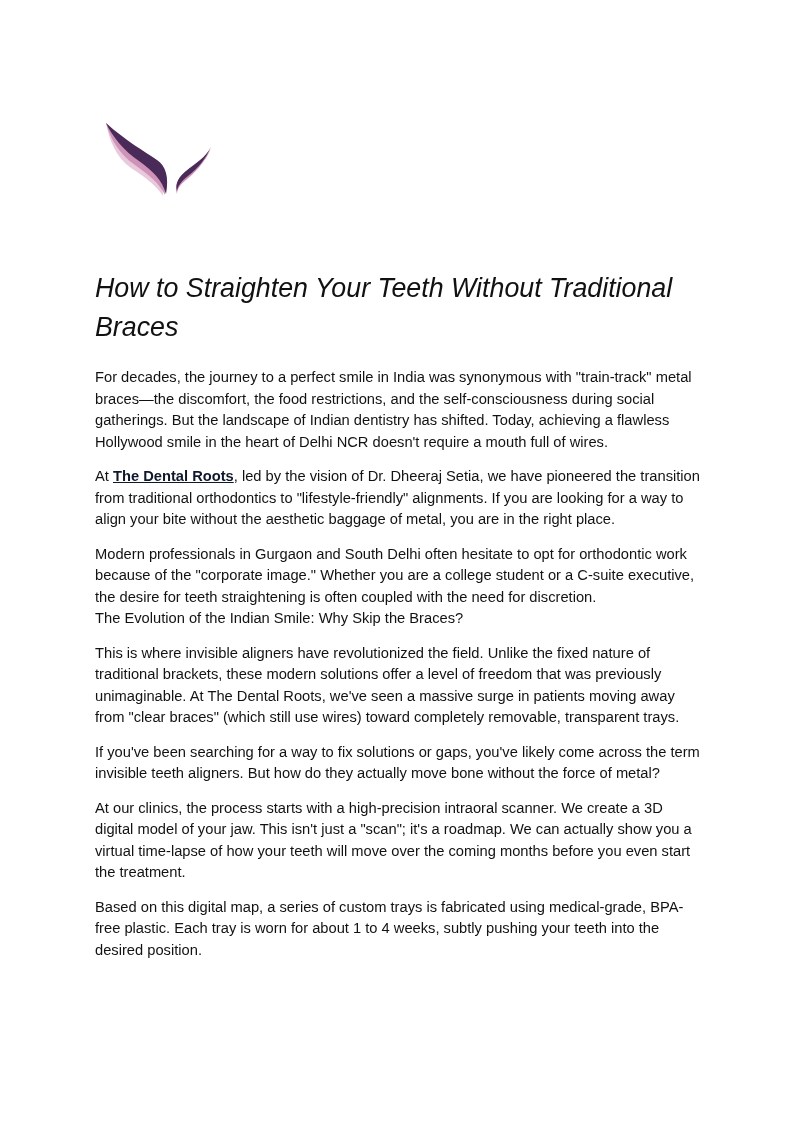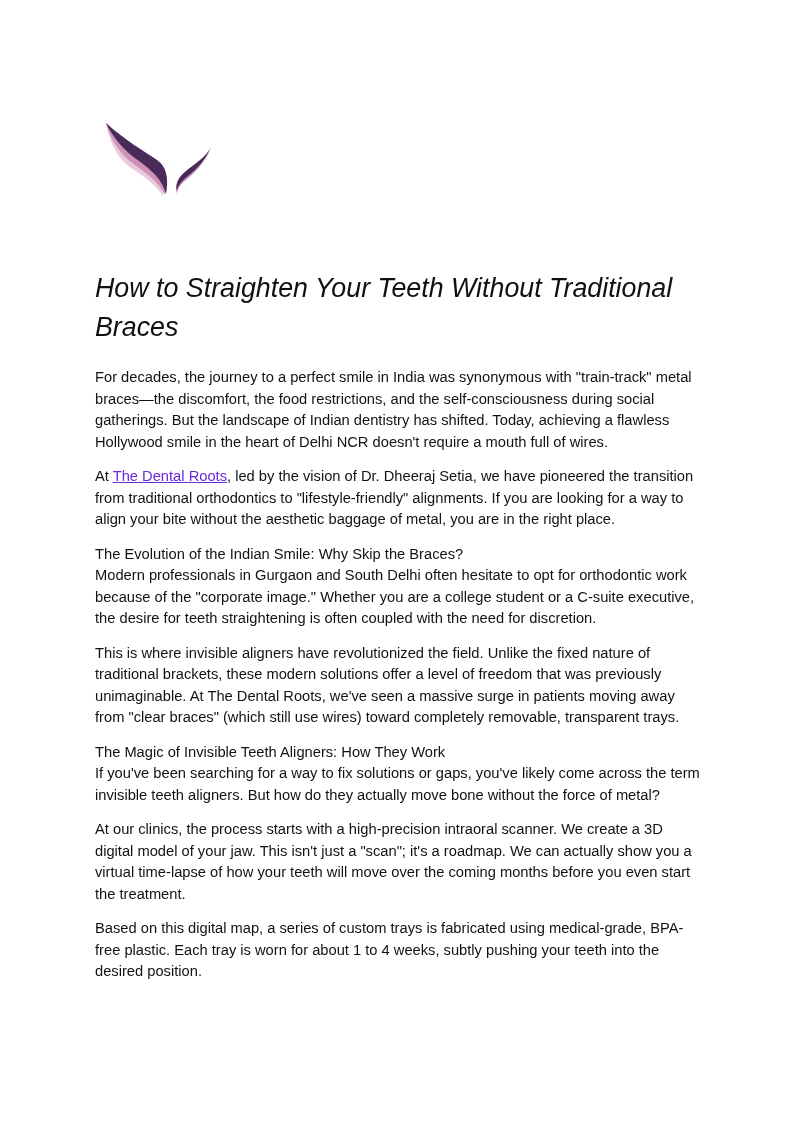--- a/index.html
+++ b/index.html
@@ -39,22 +39,22 @@
     max-width: 607px;
   }
   .para-first { margin-top: 20px; }
   .para, .block p {
     font-size: 14.7px;
     line-height: 21.5px;
     color: #121212;
   }
   .block p { margin: 0; }
   a.doclink {
-    color: #6d28d9;
-    font-weight: 400;
+    color: #0f172a;
+    font-weight: 700;
     text-decoration: underline;
     cursor: pointer;
   }
 </style>
 </head>
 <body>
 
 <div class="page">
 
   <div class="logo">
@@ -71,28 +71,27 @@
 
   <div class="content">
 
     <h1 class="title">How to Straighten Your Teeth Without Traditional Braces</h1>
 
     <p class="para para-first">For decades, the journey to a perfect smile in India was synonymous with "train-track" metal braces—the discomfort, the food restrictions, and the self-consciousness during social gatherings. But the landscape of Indian dentistry has shifted. Today, achieving a flawless Hollywood smile in the heart of Delhi NCR doesn't require a mouth full of wires.</p>
 
     <p class="para"><span>At </span><a href="#" class="doclink">The Dental Roots</a><span>, led by the vision of Dr. Dheeraj Setia, we have pioneered the transition from traditional orthodontics to "lifestyle-friendly" alignments. If you are looking for a way to align your bite without the aesthetic baggage of metal, you are in the right place.</span></p>
 
     <div class="block">
+      <p>Modern professionals in Gurgaon and South Delhi often hesitate to opt for orthodontic work because of the "corporate image." Whether you are a college student or a C-suite executive, the desire for teeth straightening is often coupled with the need for discretion.</p>
       <p>The Evolution of the Indian Smile: Why Skip the Braces?</p>
-      <p>Modern professionals in Gurgaon and South Delhi often hesitate to opt for orthodontic work because of the "corporate image." Whether you are a college student or a C-suite executive, the desire for teeth straightening is often coupled with the need for discretion.</p>
     </div>
 
     <p class="para">This is where invisible aligners have revolutionized the field. Unlike the fixed nature of traditional brackets, these modern solutions offer a level of freedom that was previously unimaginable. At The Dental Roots, we've seen a massive surge in patients moving away from "clear braces" (which still use wires) toward completely removable, transparent trays.</p>
 
     <div class="block">
-      <p>The Magic of Invisible Teeth Aligners: How They Work</p>
       <p>If you've been searching for a way to fix solutions or gaps, you've likely come across the term invisible teeth aligners. But how do they actually move bone without the force of metal?</p>
     </div>
 
     <div class="block">
       <p>At our clinics, the process starts with a high-precision intraoral scanner. We create a 3D digital model of your jaw. This isn't just a "scan"; it's a roadmap. We can actually show you a virtual time-lapse of how your teeth will move over the coming months before you even start the treatment.</p>
     </div>
 
     <div class="block">
       <p>Based on this digital map, a series of custom trays is fabricated using medical-grade, BPA-free plastic. Each tray is worn for about 1 to 4 weeks, subtly pushing your teeth into the desired position.</p>
     </div>

